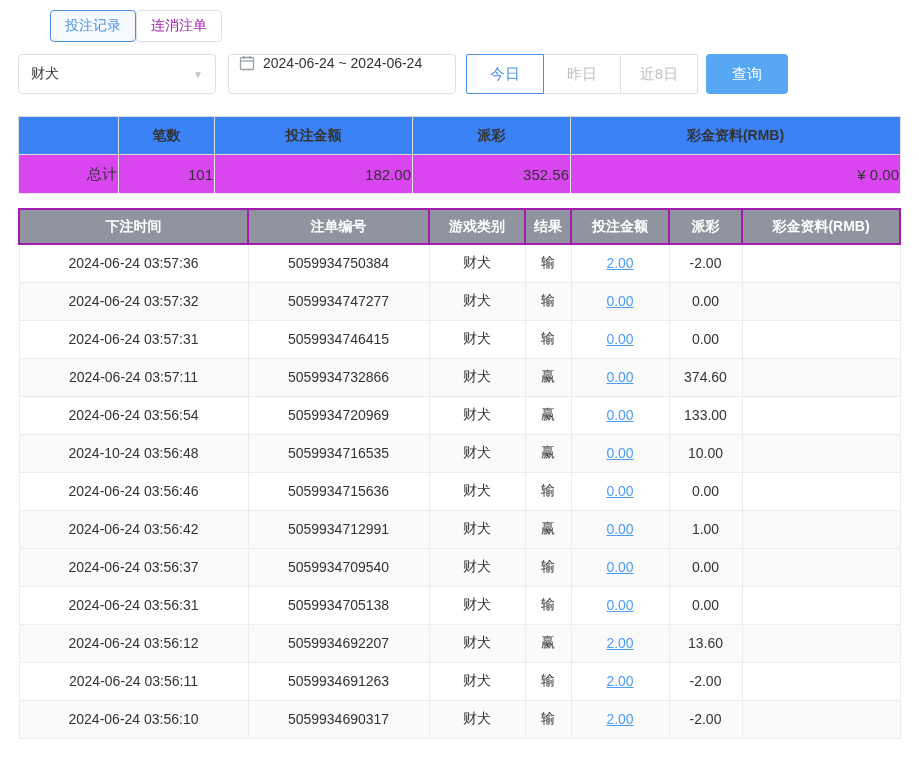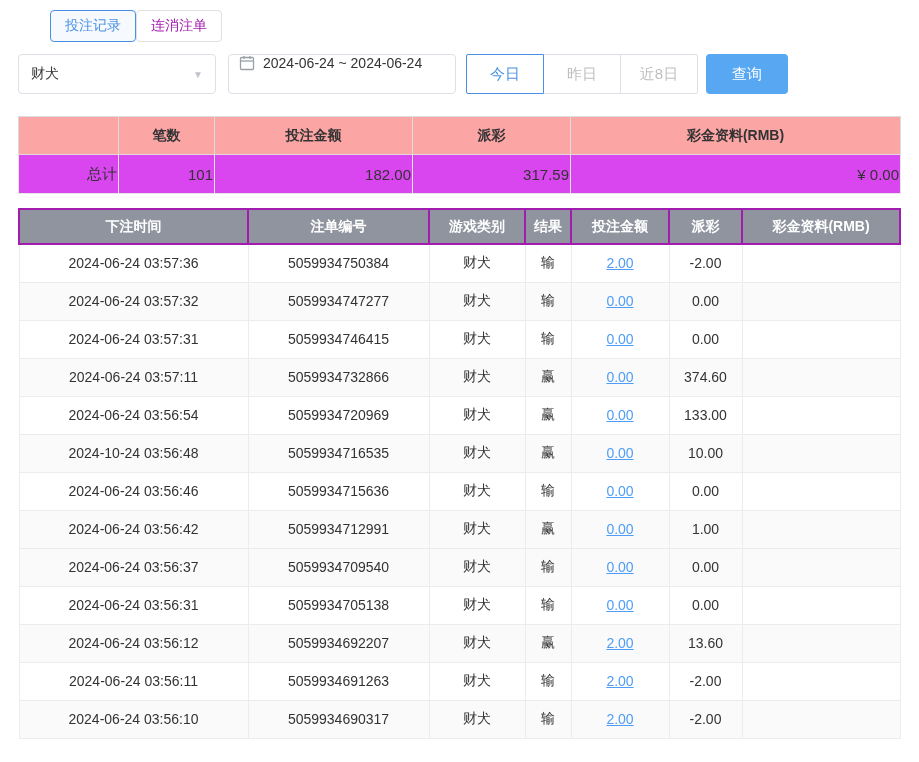--- a/index.html
+++ b/index.html
@@ -52,21 +52,21 @@
   .search-btn {
     width: 82px; height: 40px; background: #57a7f2; border: none; border-radius: 4px;
     color: #fff; font-size: 15px; cursor: pointer;
     font-family: "Liberation Sans", sans-serif;
   }
 
   
   table { border-collapse: collapse; width: 100%; table-layout: fixed; }
   .summary { margin-bottom: 14px; }
   .summary th {
-    background: #fca5a5; height: 38px; font-weight: 700; font-size: 14px;
+    background: #3b82f6; height: 38px; font-weight: 700; font-size: 14px;
     border: 1px solid #dcdcdc; text-align: center; color: #333;
   }
   .summary td {
     height: 39px; border: 1px solid #e6e6e6; text-align: right;
     font-size: 15px; background: #d946ef;
   }
 
   
   .main thead th {
     background: #8f949e; color: #fff; height: 35px; font-size: 14px; font-weight: 700;
@@ -129,21 +129,21 @@
         <th>投注金额</th>
         <th>派彩</th>
         <th>彩金资料(RMB)</th>
       </tr>
     </thead>
     <tbody>
       <tr>
         <td>总计</td>
         <td>101</td>
         <td>182.00</td>
-        <td>317.59</td>
+        <td>352.56</td>
         <td>¥ 0.00</td>
       </tr>
     </tbody>
   </table>
 
   <table class="main">
     <colgroup>
       <col style="width:229px">
         <col style="width:181px">
         <col style="width:96px">

